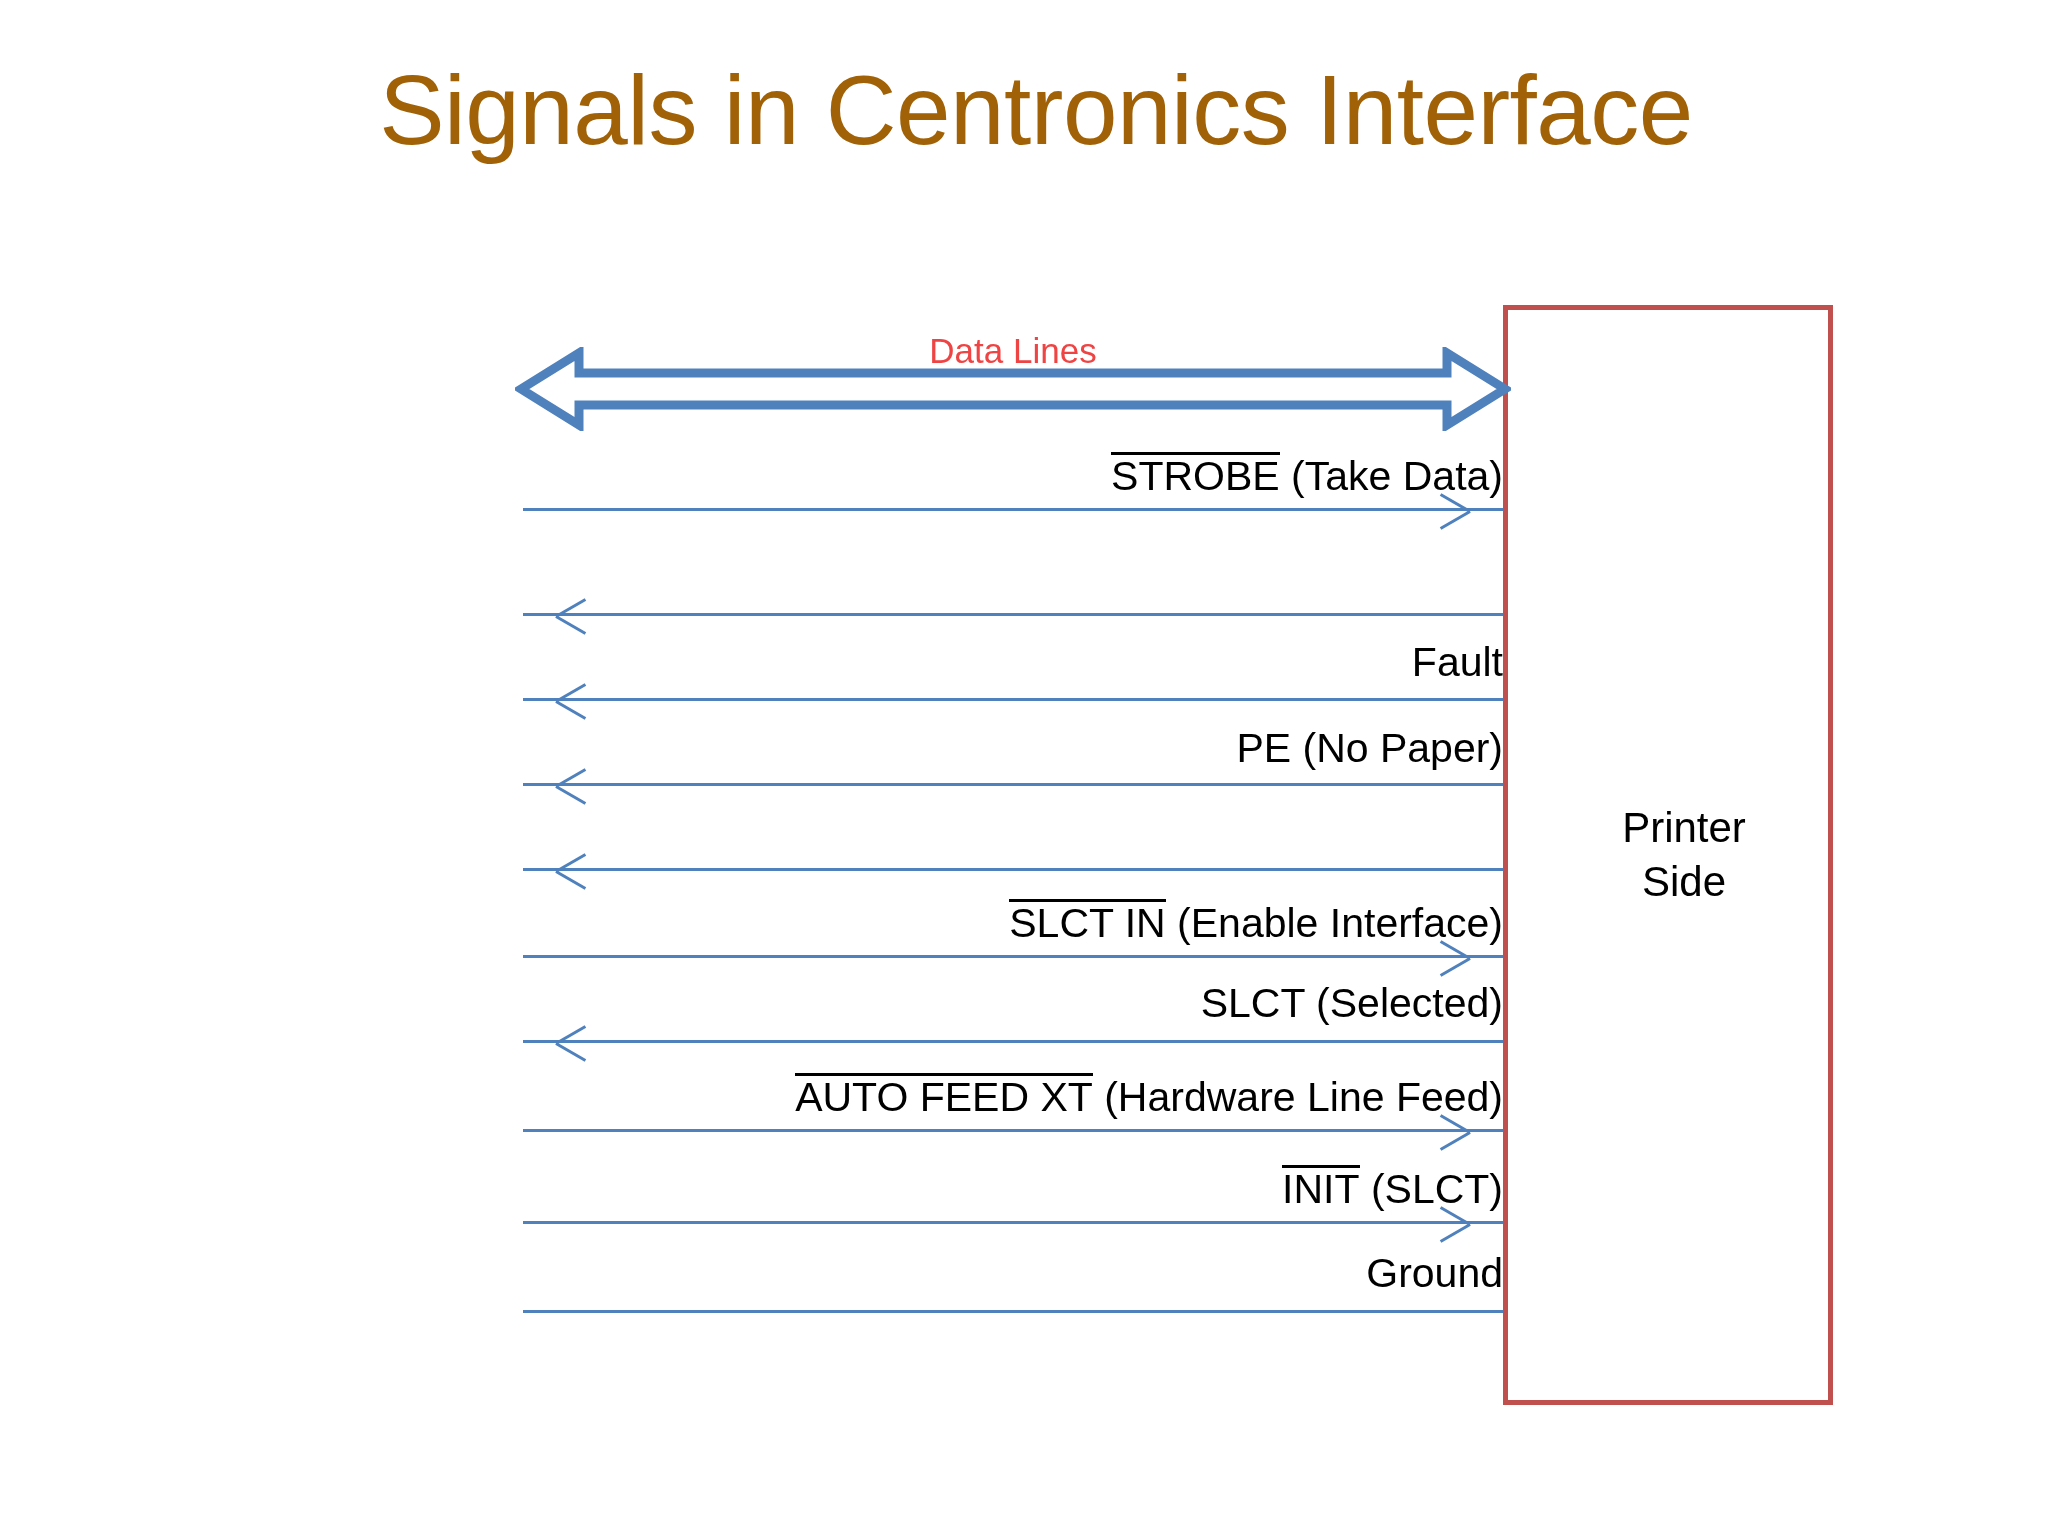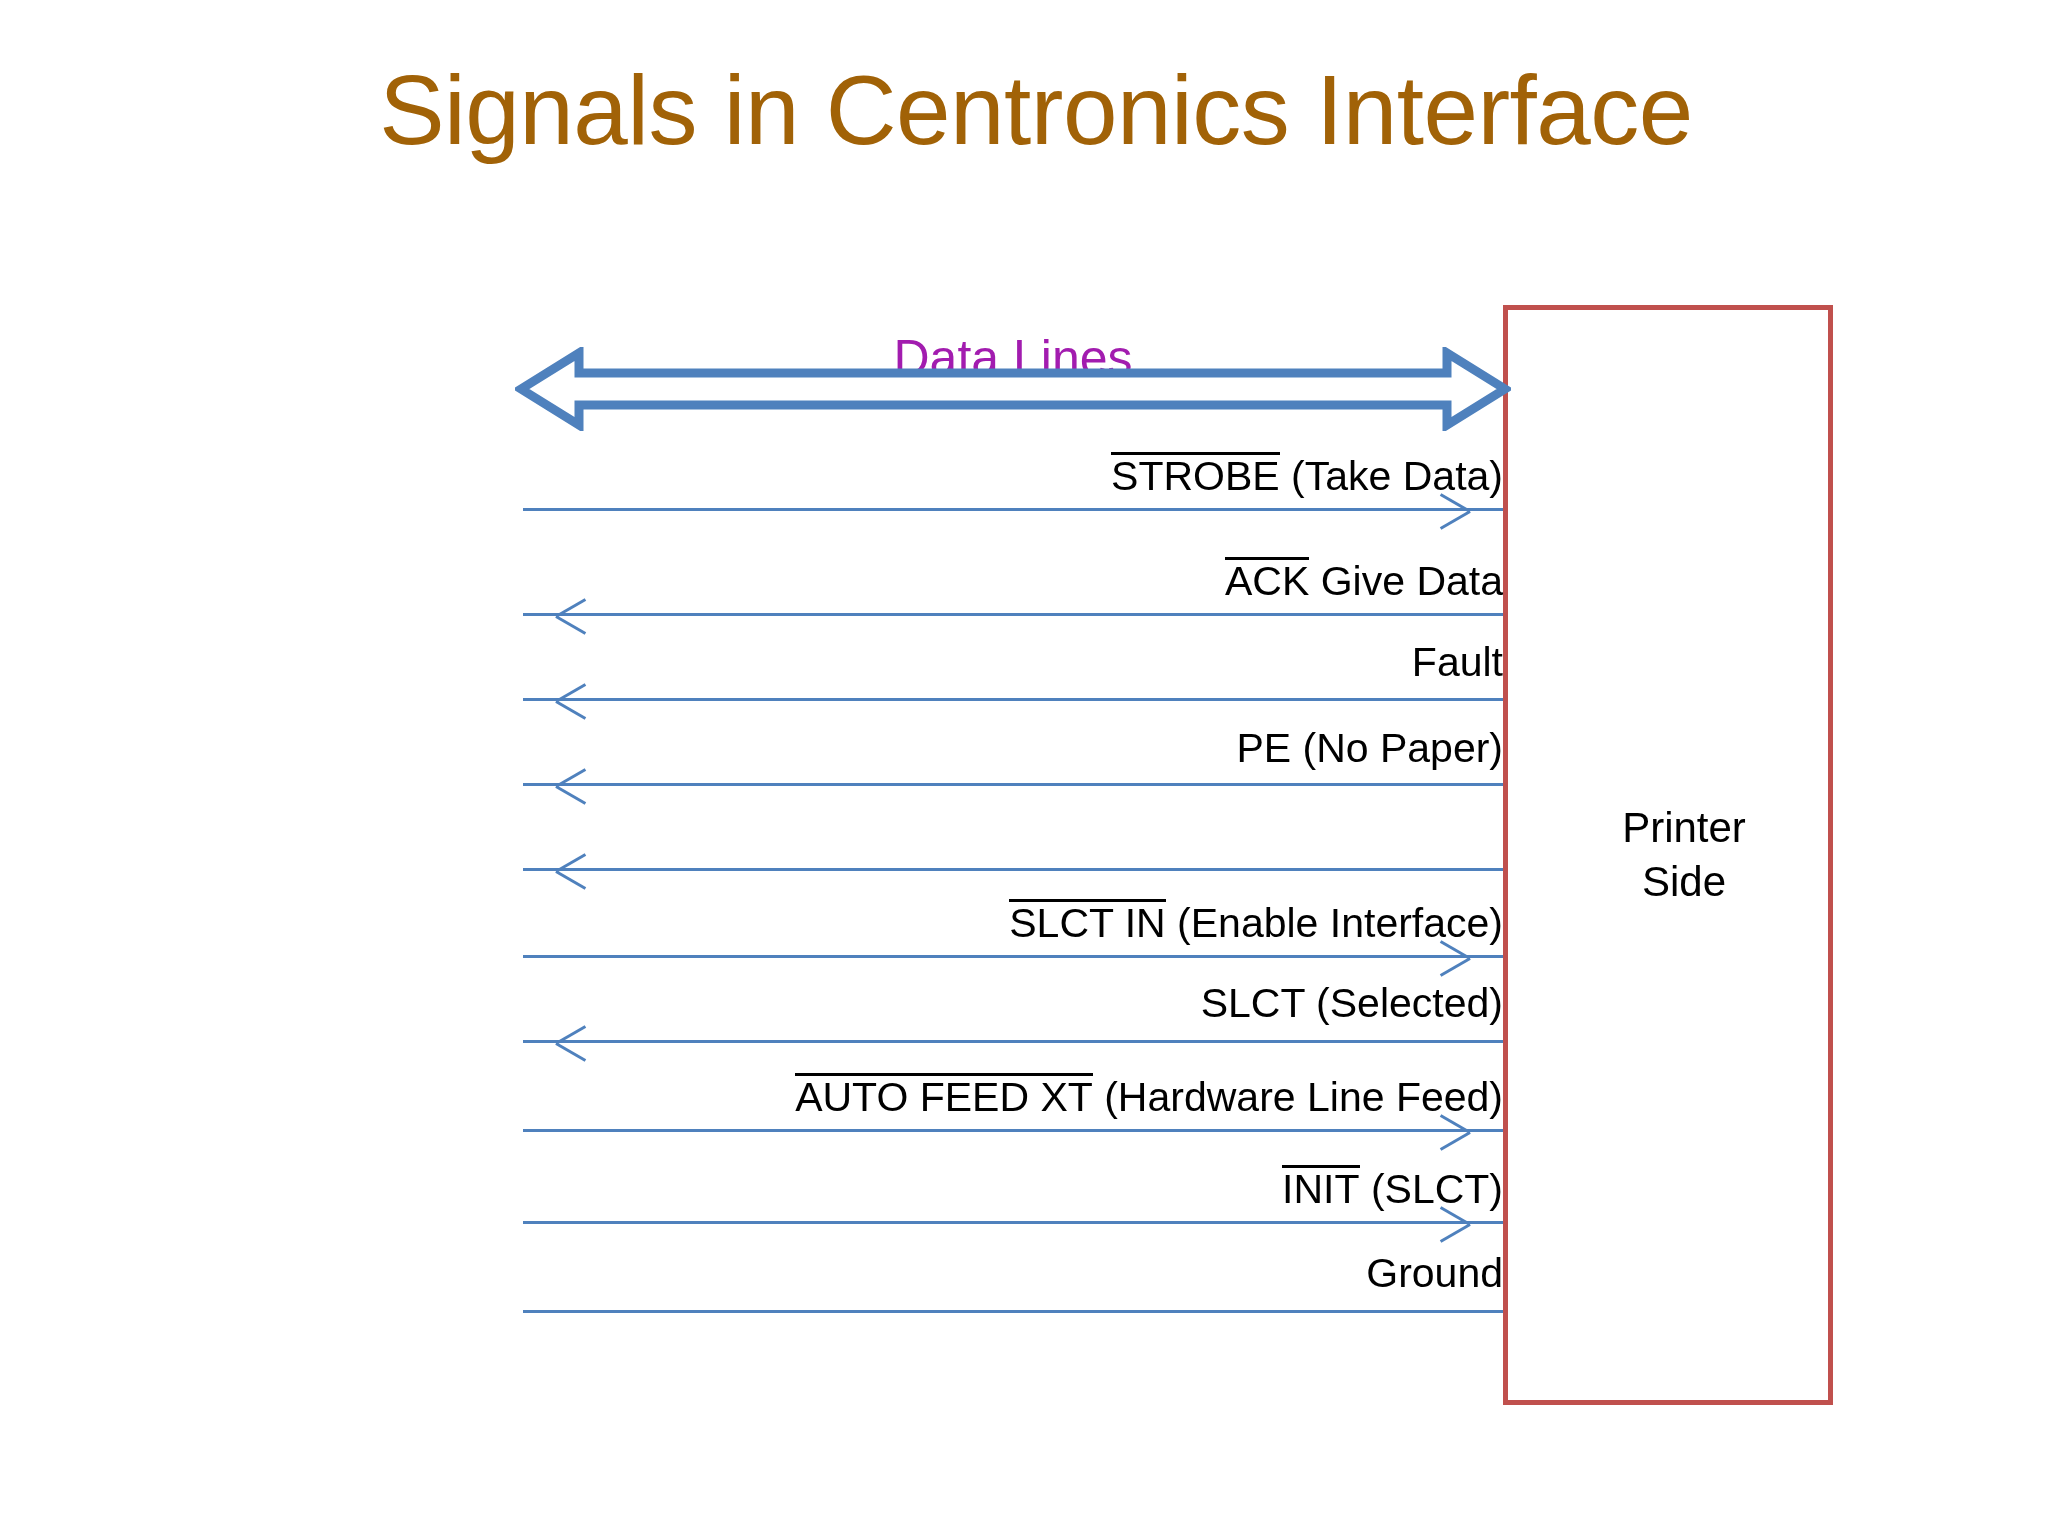--- a/index.html
+++ b/index.html
@@ -111,22 +111,22 @@
     padding-top: 1px;
     display: inline-block;
   }
 
   
   #data-lines-label {
     position: absolute;
     left: 0;
     width: 980px;
     text-align: center;
-    font-size: 50px;
-    color: #a21caf;
+    font-size: 35px;
+    color: #ef4444;
     white-space: nowrap;
   }
   #data-arrow {
     position: absolute;
     left: -8px;
     width: 996px;
     height: 84px;
   }
   #data-arrow svg { display: block; width: 100%; height: 100%; }
 </style>
@@ -147,21 +147,20 @@
       <div class="sig-label" id="data-lines-label" style="top: 28px;"><span>Data Lines</span></div>
       <div id="data-arrow" style="top: 42px;">
         <svg viewBox="0 0 996 84" preserveAspectRatio="none">
           <polygon points="6,42 64,6 64,26 932,26 932,6 990,42 932,78 932,58 64,58 64,78" fill="#ffffff" stroke="#4f81bd" stroke-width="9" stroke-linejoin="miter"></polygon>
         </svg>
       </div>
       <div class="sig-label" style="top: 147px;"><span class="ovl">STROBE</span><span> (Take Data)</span></div>
       <div class="sig-line" style="top: 203px; border-top-color: rgb(79, 129, 189);">
         <span class="head right"></span>
       </div>
-      <div class="sig-label" style="top: 252px;"><span class="ovl">ACK</span><span> Give Data</span></div>
       <div class="sig-line" style="top: 308px; border-top-color: rgb(79, 129, 189);">
         <span class="head left"></span>
       </div>
       <div class="sig-label" style="top: 337px;"><span>Fault</span></div>
       <div class="sig-line" style="top: 393px; border-top-color: rgb(79, 129, 189);">
         <span class="head left"></span>
       </div>
       <div class="sig-label" style="top: 423px;"><span>PE (No Paper)</span></div>
       <div class="sig-line" style="top: 478px; border-top-color: rgb(79, 129, 189);">
         <span class="head left"></span>

